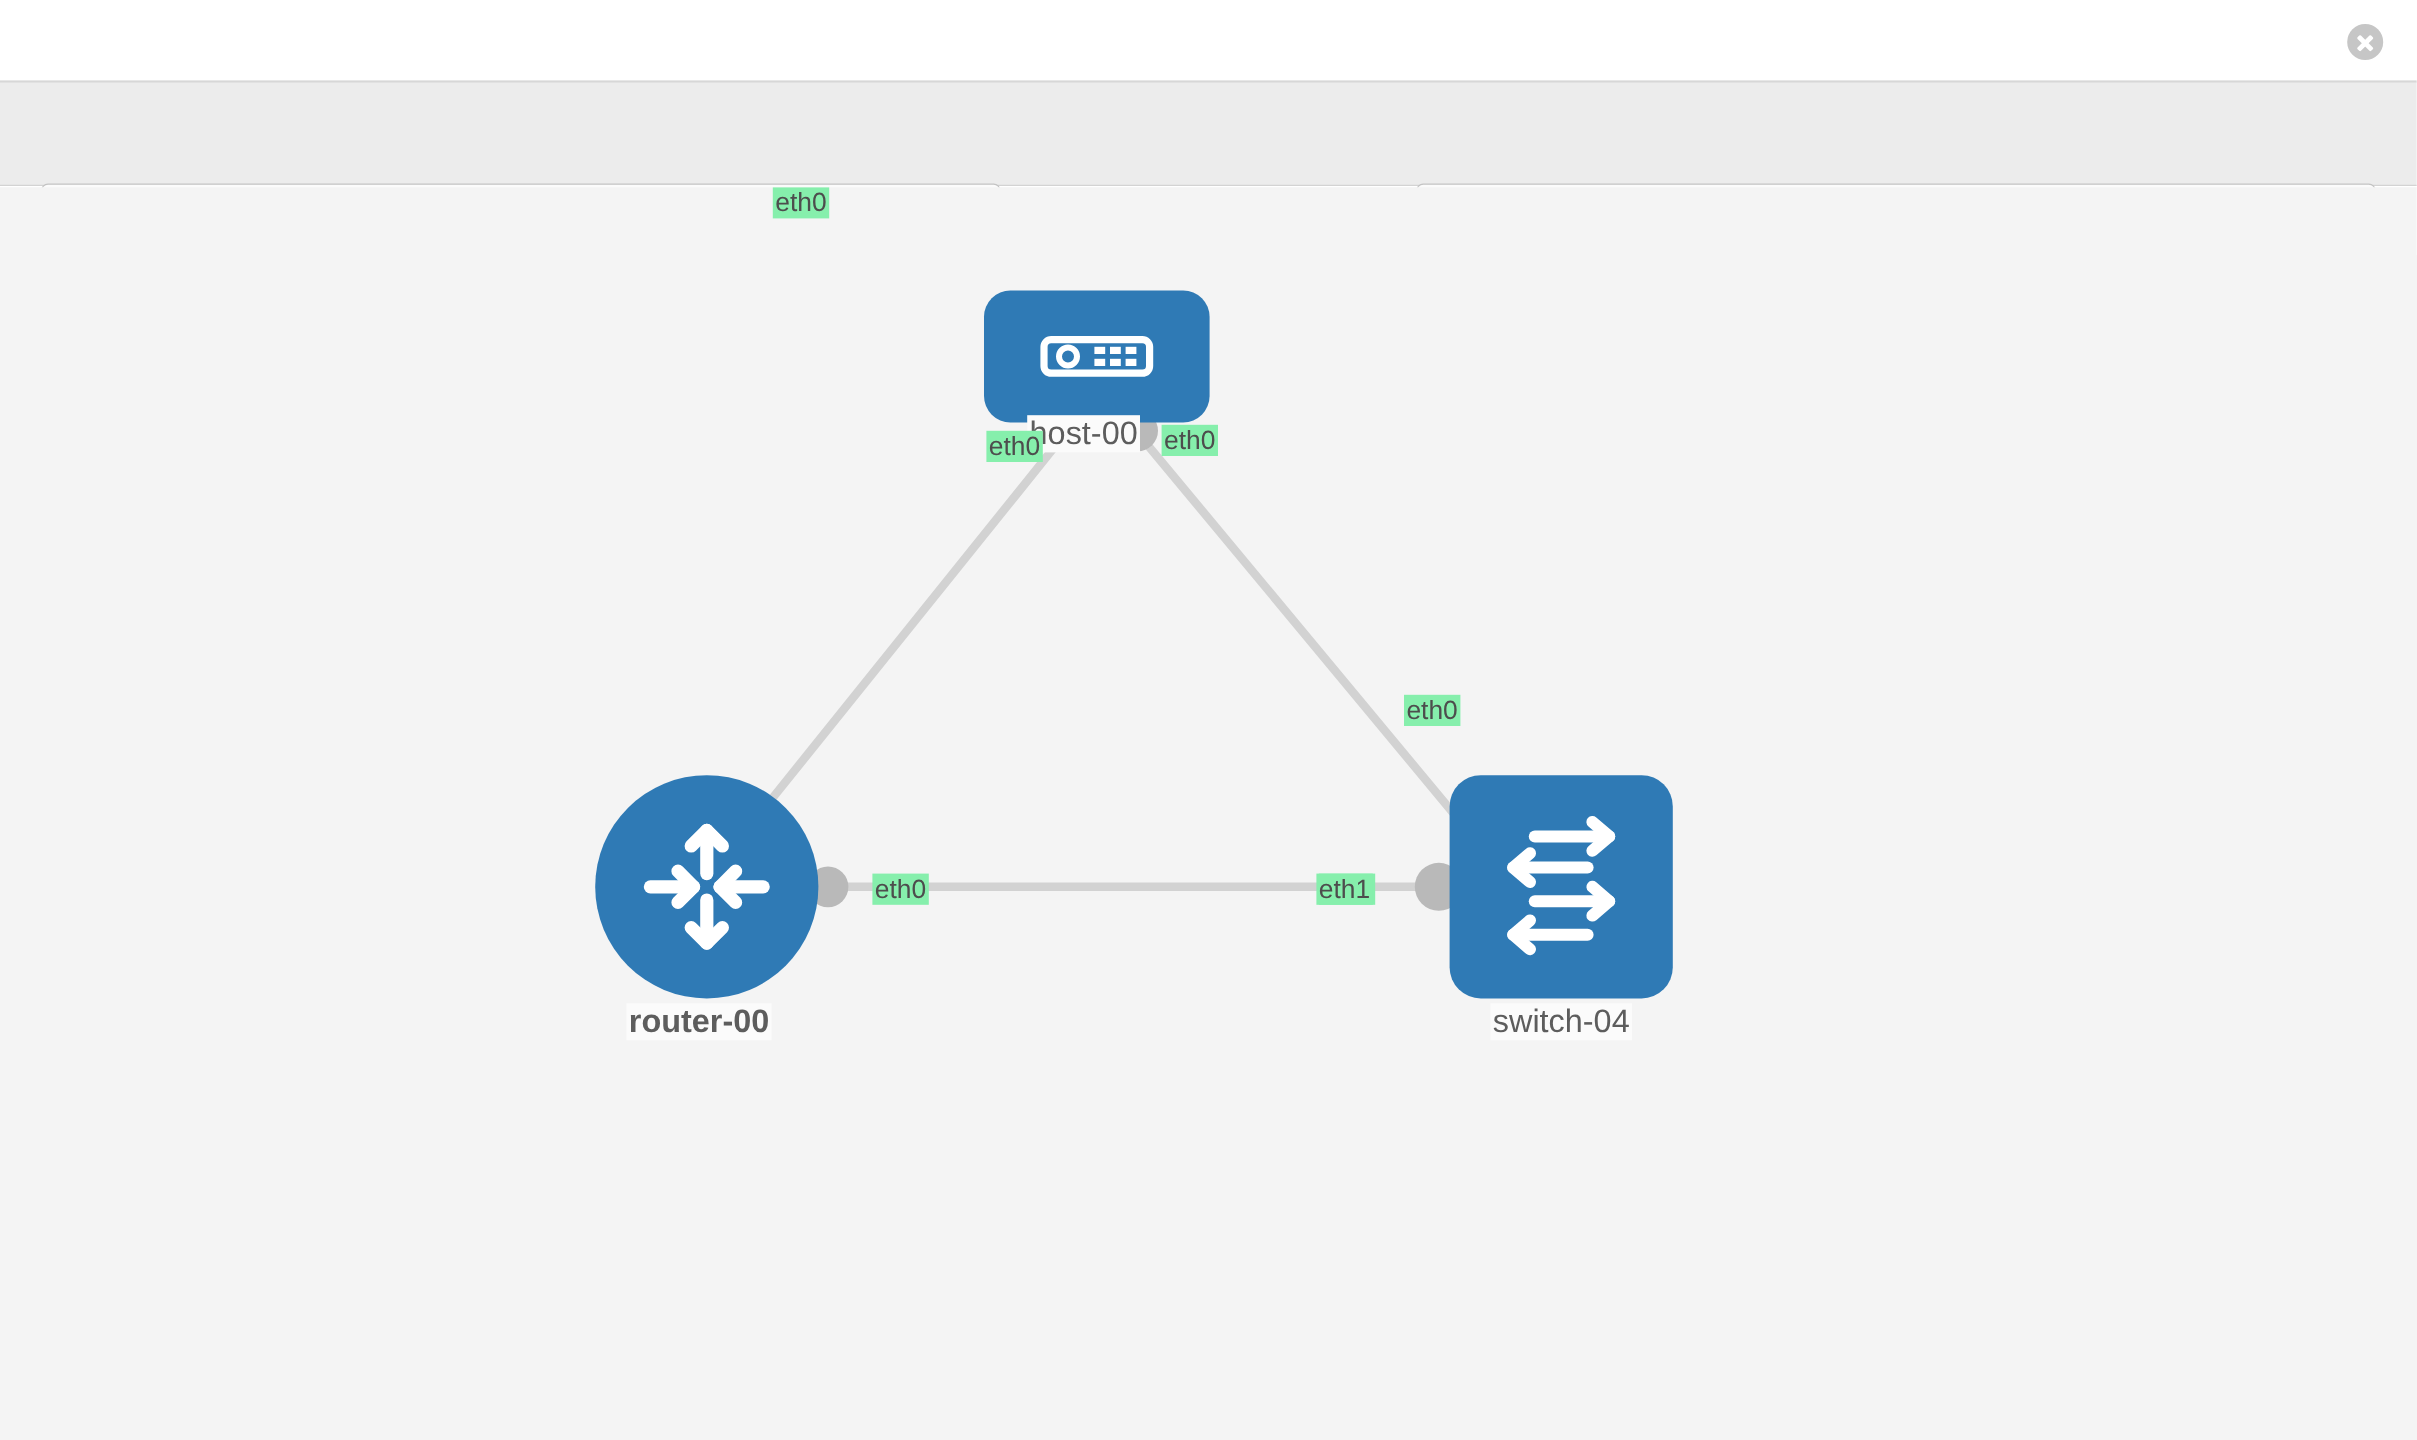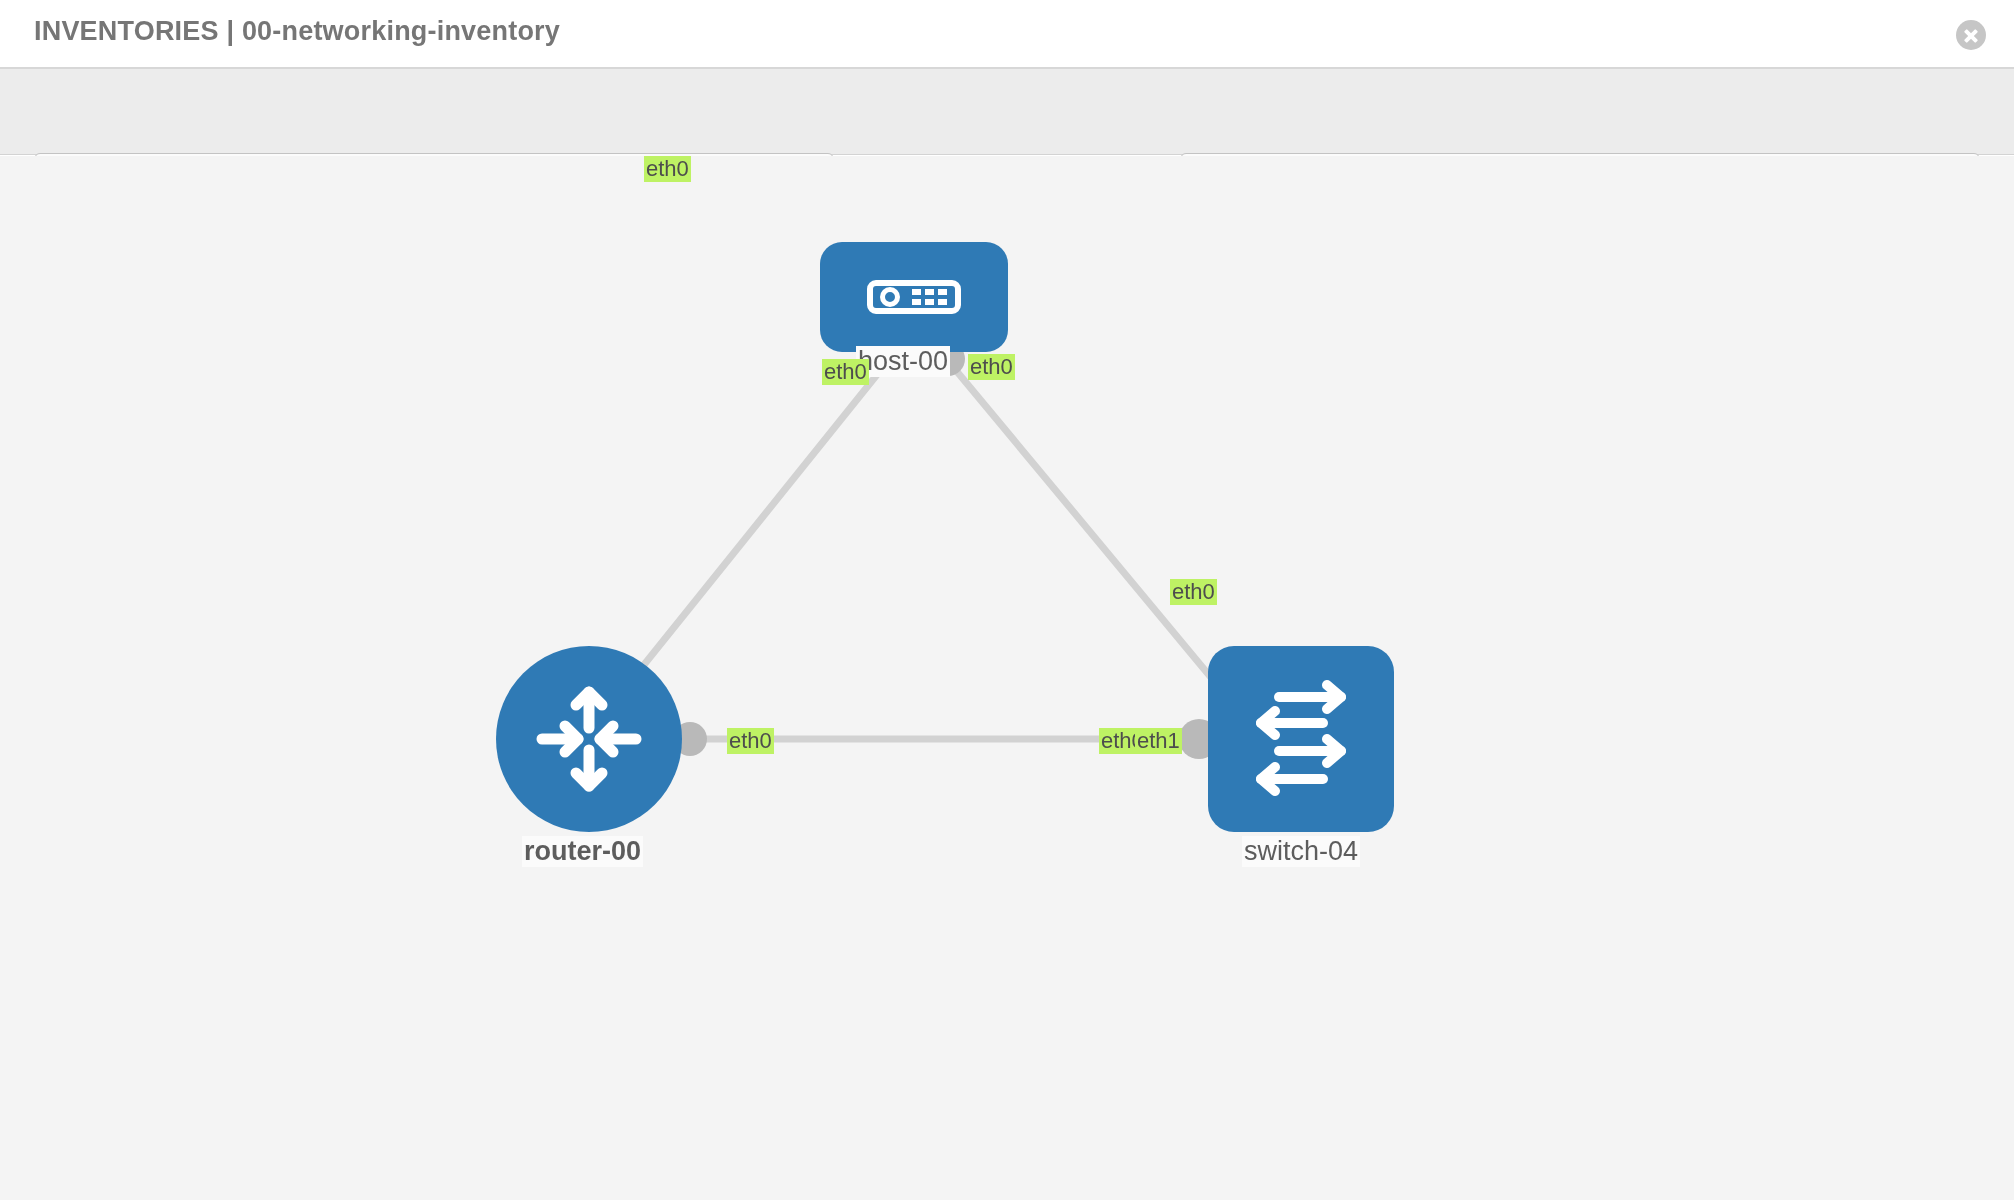--- a/index.html
+++ b/index.html
@@ -119,32 +119,31 @@
   
   #node-switch { left: 1208px; top: 490px; }
   #node-switch .node-shape { width: 186px; height: 186px; border-radius: 26px; }
   #node-switch .node-label { left: 34px; top: 190px; }
 
   
   .iface-label {
     position: absolute;
     font-size: 22px;
     color: #4d4d4d;
-    background: #bef264;
+    background: #86efac;
     padding: 0 2px;
     white-space: nowrap;
   }
 </style>
 </head>
 <body>
 
 <div id="app">
 
   <div class="header">
-    <div class="header-title">INVENTORIES | 00-networking-inventory</div>
     <div class="close-btn"></div>
   </div>
 
   <div class="toolbar">
 
     <div class="select-box" id="actions-select">
       <span class="sel-label">ACTIONS</span>
       <span class="caret"></span>
     </div>
 
@@ -235,16 +234,16 @@
       </div>
       <div class="node-label">switch-04</div>
     </div>
 
     <div class="iface-label" style="left:822px; top:203px;">eth0</div>
     <div class="iface-label" style="left:968px; top:198px;">eth0</div>
     <div class="iface-label" style="left:644px; top:734px; position:absolute; top:auto;">eth0</div>
     <div class="iface-label" style="left:1170px; top:423px;">eth0</div>
     <div class="iface-label" style="left:727px; top:572px;">eth0</div>
     <div class="iface-label" style="left:1099px; top:572px;">eth0</div>
-    <div class="iface-label" style="left:1135px; top:572px;text-align:right;">eth1</div>
+    <div class="iface-label" style="left:1097px; top:572px;text-align:right;">eth1</div>
 
   </div>
 </div>
 
 </body></html>

